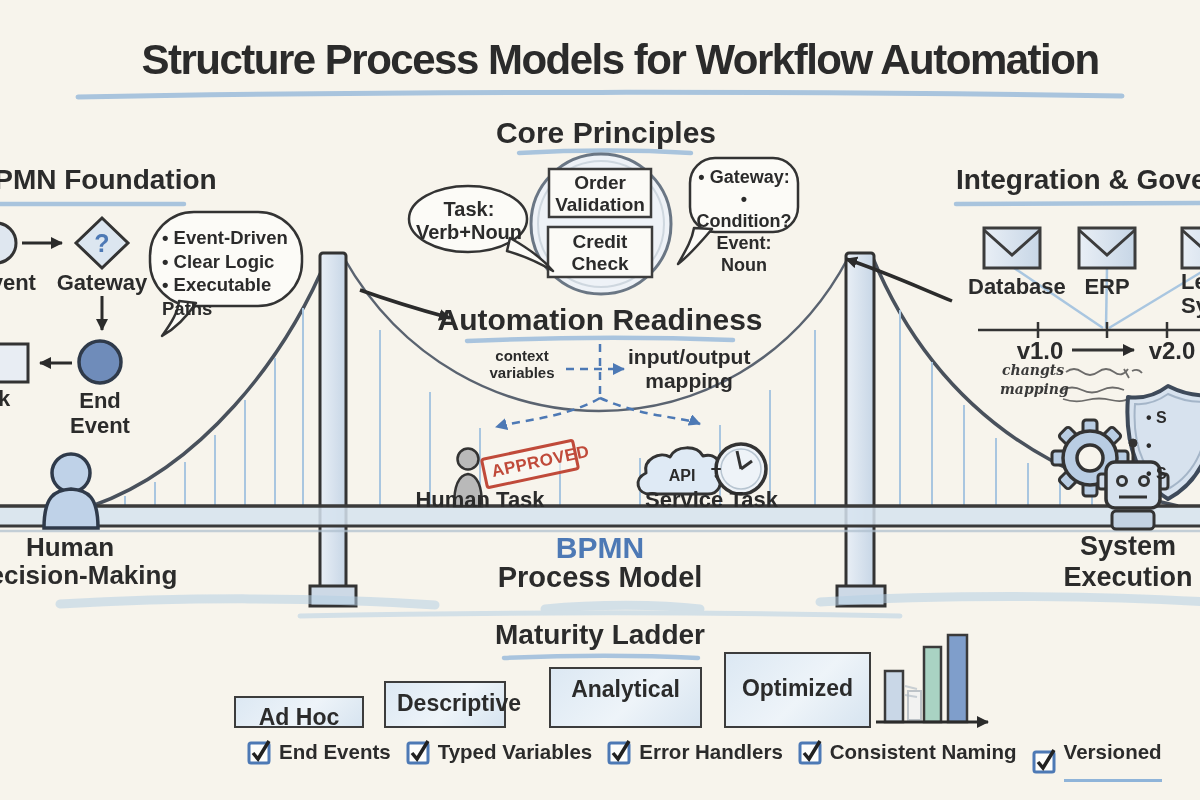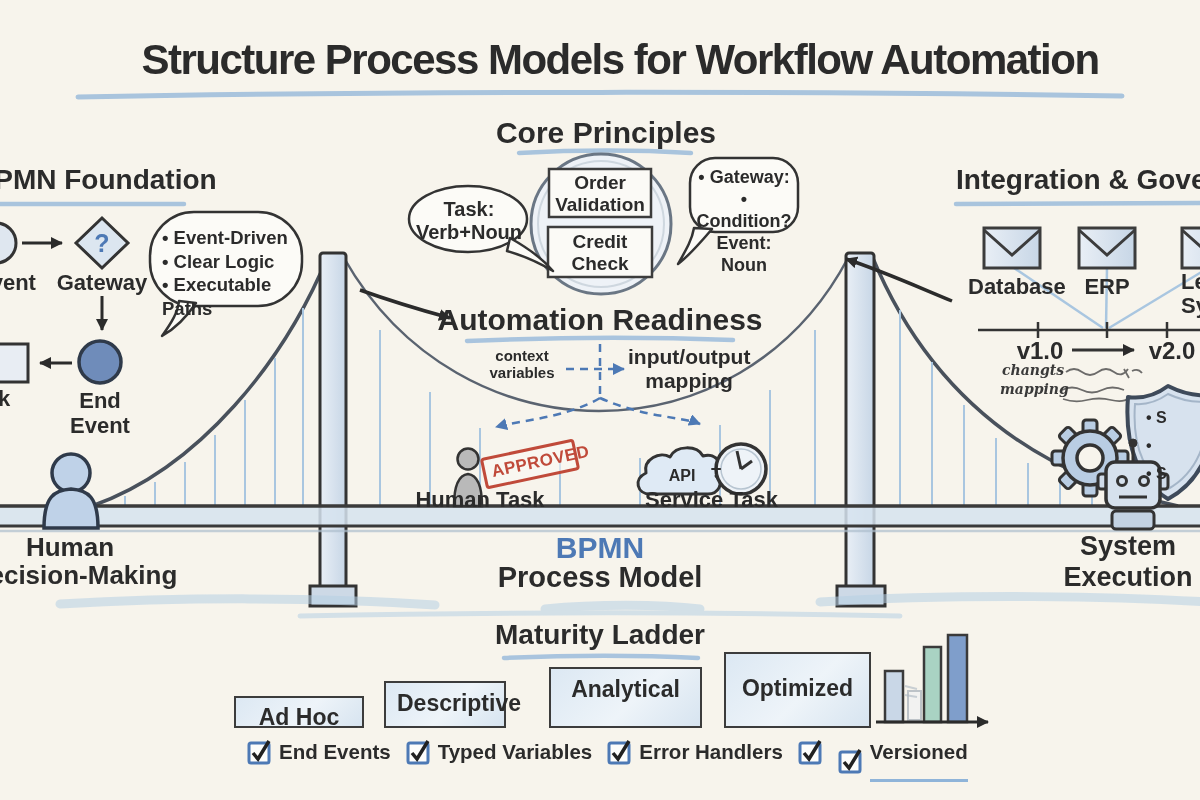--- a/index.html
+++ b/index.html
@@ -379,20 +379,21 @@
           <rect x="1" y="3" width="20" height="20" rx="2" fill="#fdfdfb" stroke="#4d79b5" stroke-width="3"></rect>
           <path d="M5,13 L10,19 L21,1" fill="none" stroke="#222" stroke-width="3.5"></path>
         </svg>
     <span class="cl">Error Handlers</span>
   </div>
   <div class="check-item">
     <svg width="24" height="24" style="overflow:visible">
           <rect x="1" y="3" width="20" height="20" rx="2" fill="#fdfdfb" stroke="#4d79b5" stroke-width="3"></rect>
           <path d="M5,13 L10,19 L21,1" fill="none" stroke="#222" stroke-width="3.5"></path>
         </svg>
+    <span class="cl">Consistent Naming</span>
   </div>
   <div class="check-item">
     <svg width="24" height="24" style="overflow:visible">
           <rect x="1" y="3" width="20" height="20" rx="2" fill="#fdfdfb" stroke="#4d79b5" stroke-width="3"></rect>
           <path d="M5,13 L10,19 L21,1" fill="none" stroke="#222" stroke-width="3.5"></path>
         </svg>
     <span class="cl underlined">Versioned</span>
   </div>
 </div>
 

